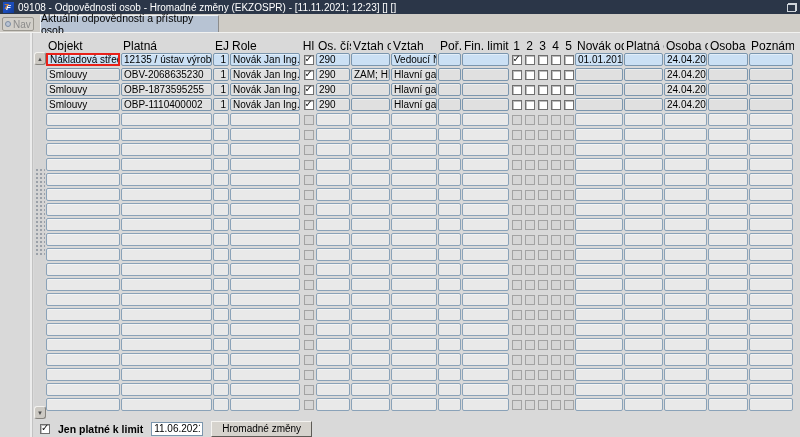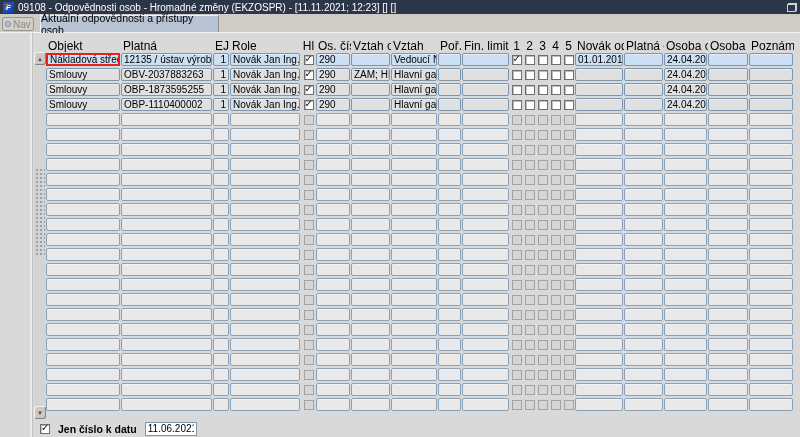--- a/index.html
+++ b/index.html
@@ -169,21 +169,21 @@
               <span class="cb"></span>
             </span>
             <div class="cell" style="width: 48px;">01.01.2014</div>
             <div class="cell" style="width: 39px;"></div>
             <div class="cell" style="width: 43px;">24.04.2014</div>
             <div class="cell" style="width: 40px;"></div>
             <div class="cell" style="width: 44px;"></div>
           </div>
           <div class="trow">
             <div class="cell" style="width: 74px;">Smlouvy</div>
-            <div class="cell" style="width: 91px;">OBV-2037883263</div>
+            <div class="cell" style="width: 91px;">OBV-2068635230</div>
             <div class="cell right" style="width: 16px;">1</div>
             <div class="cell" style="width: 70px;">Novák Jan Ing.</div>
             <span class="ckwrap" style="width: 15px;">
               <span class="cb on"></span>
             </span>
             <div class="cell" style="width: 34px;">290</div>
             <div class="cell" style="width: 39px;">ZAM; HPP;</div>
             <div class="cell" style="width: 46px;">Hlavní garant</div>
             <div class="cell" style="width: 23px;"></div>
             <div class="cell" style="width: 47px;"></div>
@@ -954,18 +954,19 @@
             <div class="cell" style="width: 39px;"></div>
             <div class="cell" style="width: 43px;"></div>
             <div class="cell" style="width: 40px;"></div>
             <div class="cell" style="width: 44px;"></div>
           </div>
         </div>
     </div>
 
     <div class="footer">
       <span class="cb on" id="f-cb"></span>
-      <span class="f-label">Jen číslo k datu</span>
+      <span class="f-label">Jen platné k limit</span>
       <input class="f-date" value="11.06.2021" style="">
+      <button class="f-btn">Hromadné změny</button>
     </div>
   </div>
 
 </div>
 
 </body></html>

